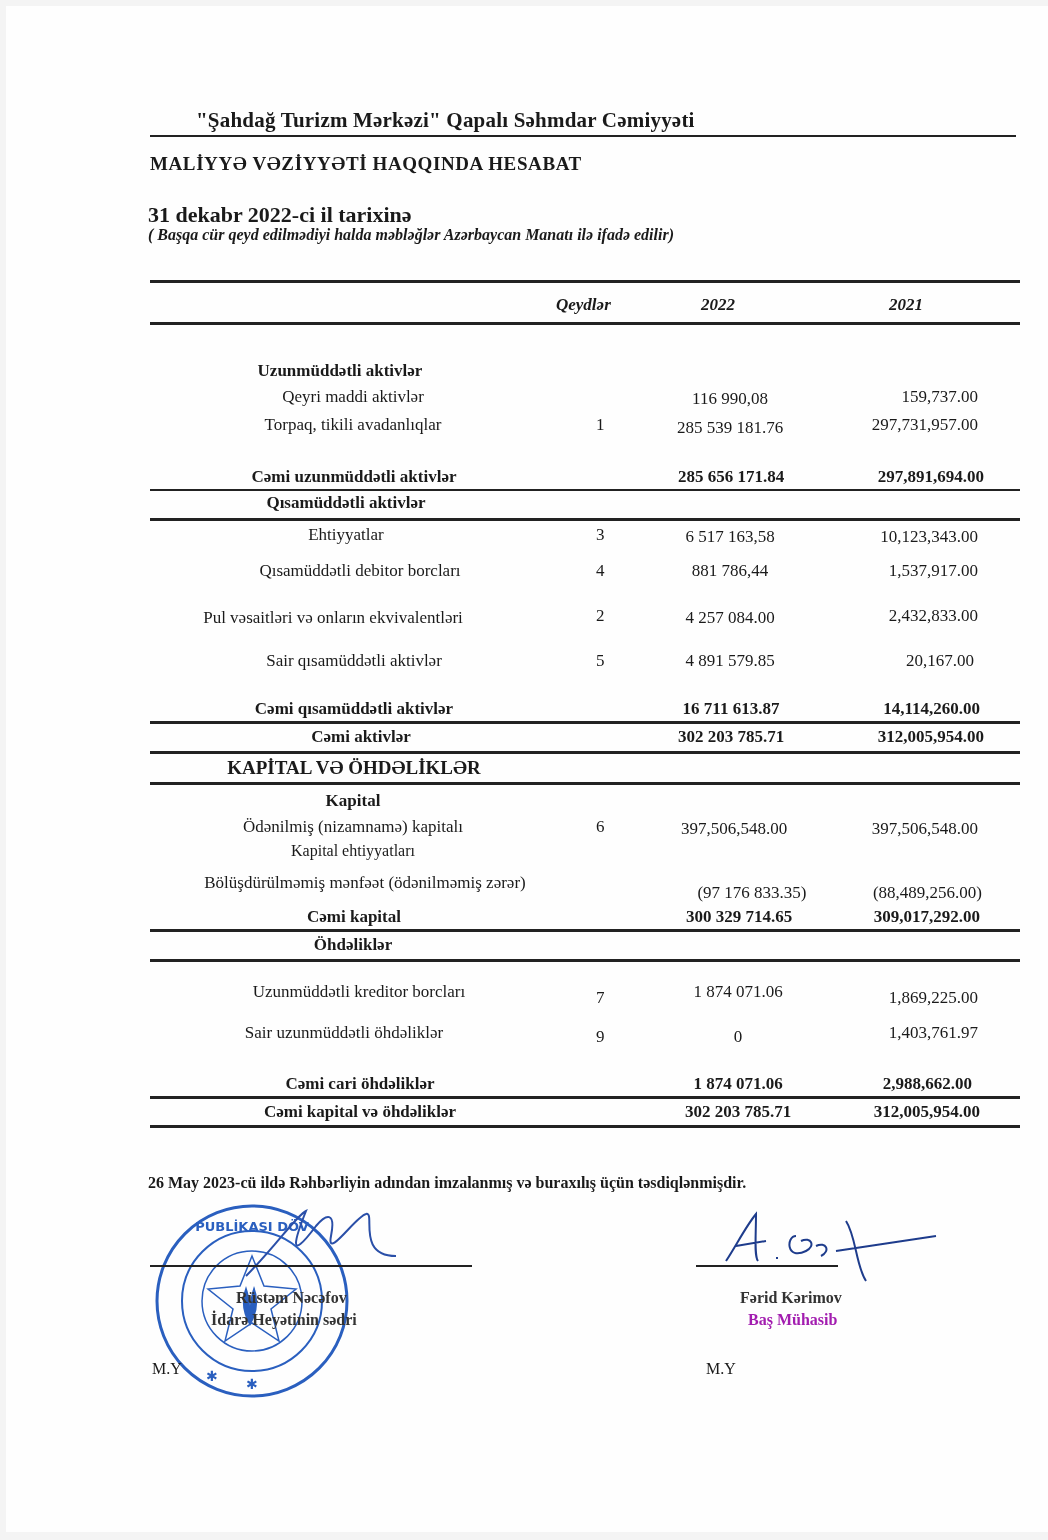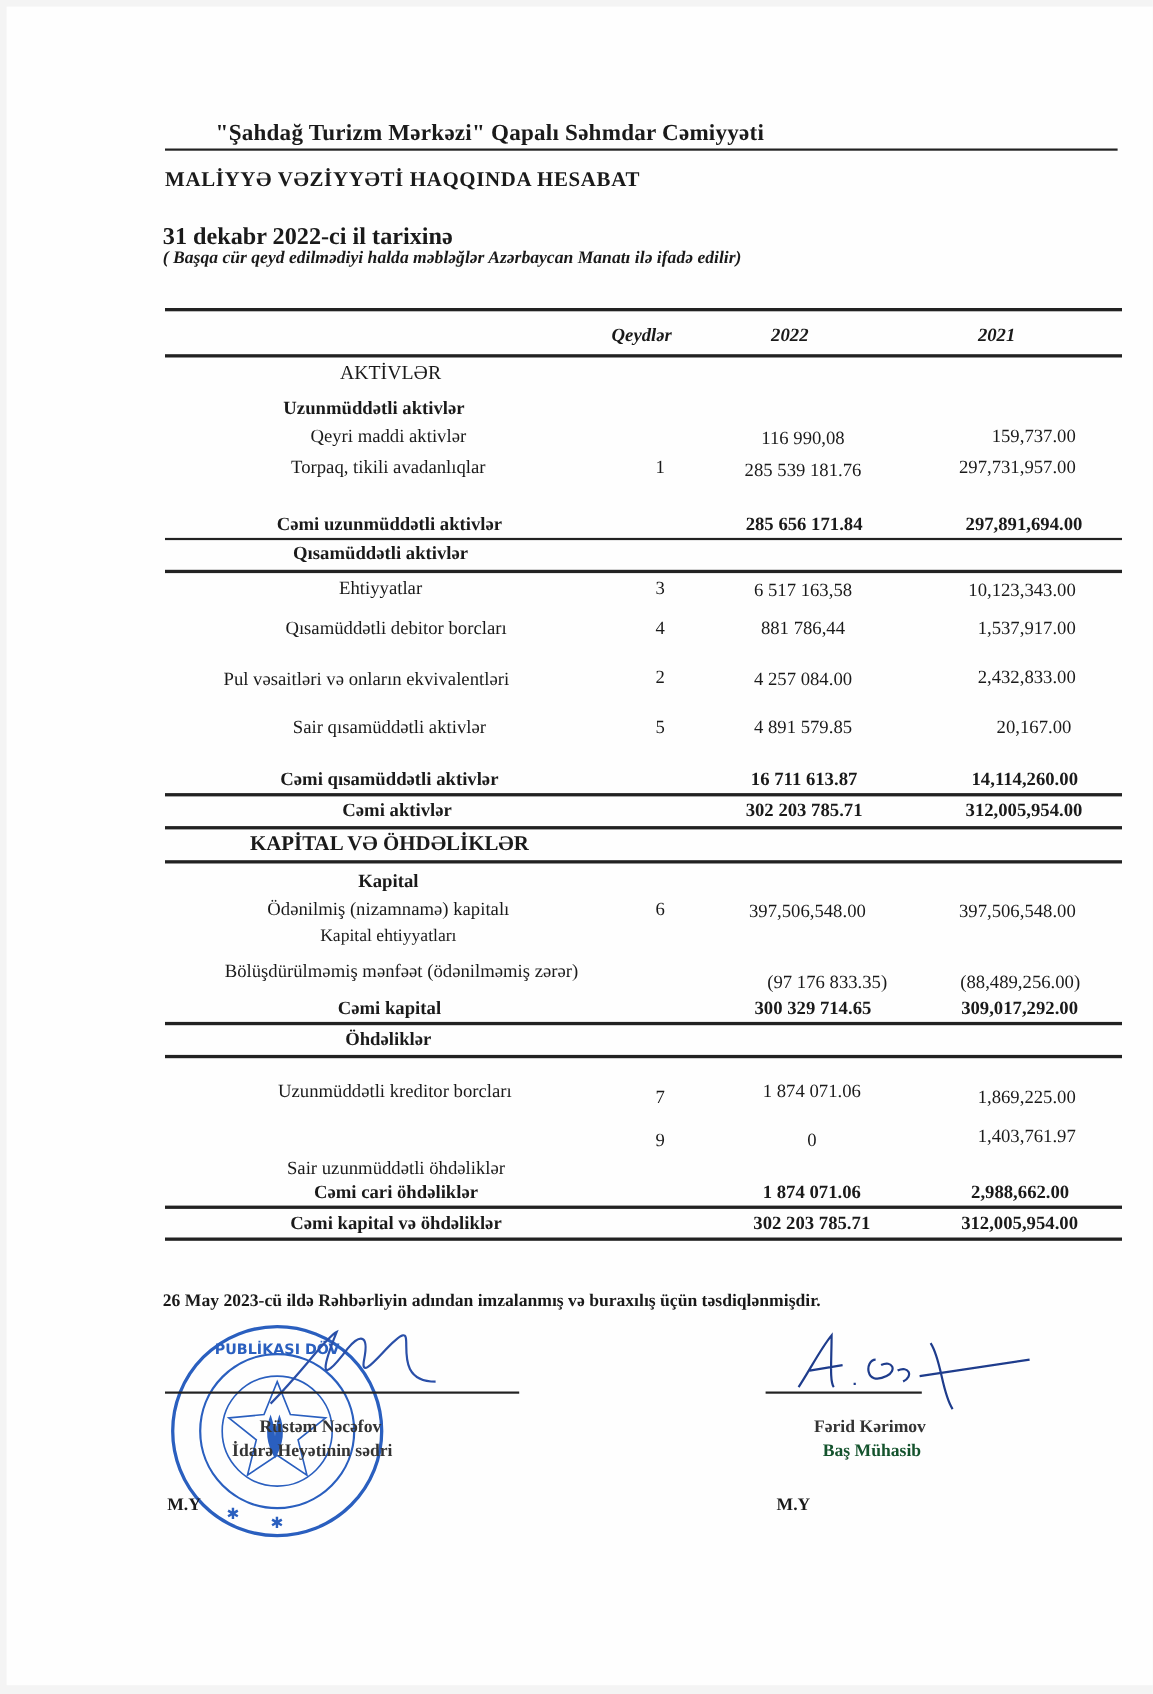--- a/index.html
+++ b/index.html
@@ -1,21 +1,21 @@
 <!DOCTYPE html>
 <html><head>
 <meta charset="utf-8">
 <style>
   * { box-sizing: border-box; margin: 0; padding: 0; }
   html, body { width: 1048px; height: 1540px; background: #f4f4f4; overflow: hidden; }
   .page {
     position: absolute; left: 6px; top: 6px; width: 1042px; height: 1526px;
     background: #fefefe; font-family: "Liberation Serif", "DejaVu Serif", serif; color: #1a1a1a;
   }
-  .abs { position: absolute; white-space: nowrap; font-weight: bold; }
+  .abs { position: absolute; white-space: nowrap; }
   .company { left: 190px; top: 102px; font-size: 21px; font-weight: bold; letter-spacing: 0.2px; }
   .rule { position: absolute; background: #222; }
   .title { left: 144px; top: 147px; font-size: 19px; font-weight: bold; letter-spacing: 0.6px; }
   .date { left: 142px; top: 196px; font-size: 22px; font-weight: bold; }
   .note { left: 142px; top: 220px; font-size: 16px; font-weight: bold; font-style: italic; }
   .row { position: absolute; left: 0; width: 1042px; height: 26px; font-size: 17px; }
   .row span { position: absolute; white-space: nowrap; }
   .lbl { text-align: center; transform: translateX(-50%); }
   .q { left: 590px; }
   .v22 { text-align: center; transform: translateX(-50%); }
@@ -40,23 +40,20 @@
 
   <div class="rule" style="left:144px; top:274px; width:870px; height:3px;"></div>
   <div class="rule" style="left:144px; top:316px; width:870px; height:3px;"></div>
 
   <div class="row" style="top:289px;">
     <span class="hdr" style="left:550px;">Qeydlər</span>
     <span class="hdr v22" style="left:712px;">2022</span>
     <span class="hdr v22" style="left:900px;">2021</span>
   </div>
 
-  <div class="row" style="top:323px;">
-    <span class="lbl" style="left:349px; font-size:18px;">AKTİVLƏR</span>
-  </div>
   <div class="row" style="top:355px;">
     <span class="lbl b" style="left:334px;">Uzunmüddətli aktivlər</span>
   </div>
   <div class="row" style="top:381px;">
     <span class="lbl" style="left:347px;">Qeyri maddi aktivlər</span>
     <span class="v22" style="left:724px; top:2px;">116 990,08</span>
     <span class="v21" style="right:70px;">159,737.00</span>
   </div>
   <div class="row" style="top:409px;">
     <span class="lbl" style="left:347px;">Torpaq, tikili avadanlıqlar</span>
@@ -144,21 +141,21 @@
   </div>
   <div class="rule" style="left:144px; top:953px; width:870px; height:3px;"></div>
 
   <div class="row" style="top:976px;">
     <span class="lbl" style="left:353px;">Uzunmüddətli kreditor borcları</span>
     <span class="q" style="top:6px;">7</span>
     <span class="v22" style="left:732px;">1 874 071.06</span>
     <span class="v21" style="right:70px; top:6px;">1,869,225.00</span>
   </div>
   <div class="row" style="top:1017px;">
-    <span class="lbl" style="left:354px;margin-top:29px;">Sair uzunmüddətli öhdəliklər</span>
+    <span class="lbl" style="left:338px;">Sair uzunmüddətli öhdəliklər</span>
     <span class="q" style="top:4px;">9</span>
     <span class="v22" style="left:732px; top:4px;">0</span>
     <span class="v21" style="right:70px;">1,403,761.97</span>
   </div>
   <div class="row" style="top:1068px;">
     <span class="lbl b" style="left:354px;">Cəmi cari öhdəliklər</span>
     <span class="v22 b" style="left:732px;">1 874 071.06</span>
     <span class="v21 b" style="right:76px;">2,988,662.00</span>
   </div>
   <div class="rule" style="left:144px; top:1090px; width:870px; height:3px;"></div>
@@ -190,16 +187,16 @@
   <div class="sig-line" style="left:144px; top:1259px; width:322px;"></div>
   <div class="abs b sig-text" style="left:230px; top:1283px; color:#333;">Rüstəm Nəcəfov</div>
   <div class="abs b sig-text" style="left:205px; top:1305px; color:#333;">İdarə Heyətinin sədri</div>
   <div class="abs sig-text" style="left:146px; top:1354px;">M.Y</div>
 
   <svg style="position:absolute; left:710px; top:1200px; width:230px; height:80px;" viewBox="0 0 230 80">
     <path d="M10 55 C20 40 30 20 40 8 C40 30 38 50 42 55 M20 40 L50 35 M60 52 L62 52 M80 30 C70 30 70 55 90 45 C100 40 95 30 85 35 M100 40 C110 35 115 45 105 50 M130 15 C140 30 140 60 150 75 M120 45 L220 30" fill="none" stroke="#1e3c8c" stroke-width="2"></path>
   </svg>
   <div class="sig-line" style="left:690px; top:1259px; width:142px;"></div>
   <div class="abs b sig-text" style="left:734px; top:1283px; color:#333;">Fərid Kərimov</div>
-  <div class="abs b sig-text" style="left:742px; top:1305px; color:#14532d;">Baş Mühasib</div>
+  <div class="abs b sig-text" style="left:742px; top:1305px; color:#a21caf;">Baş Mühasib</div>
   <div class="abs sig-text" style="left:700px; top:1354px;">M.Y</div>
 
 </div>
 
 </body></html>

